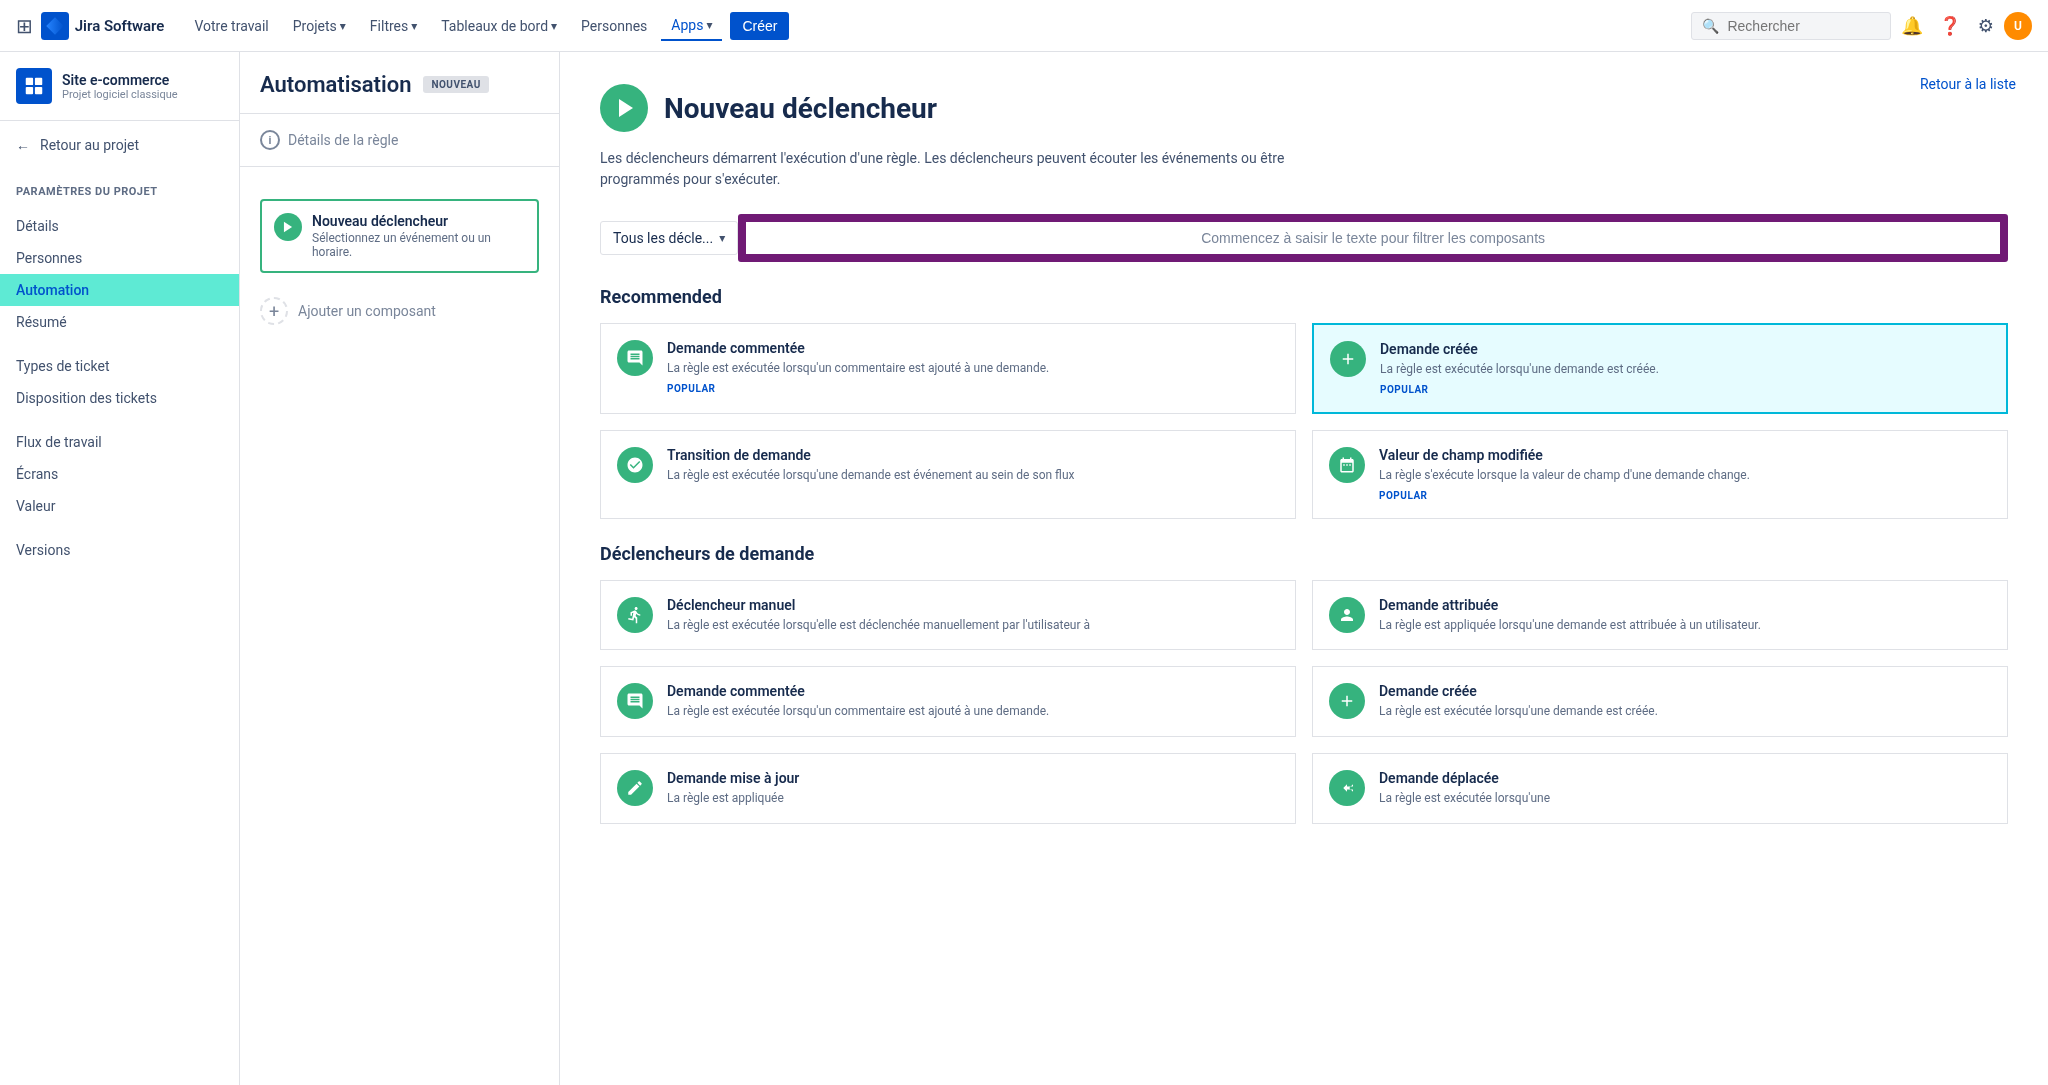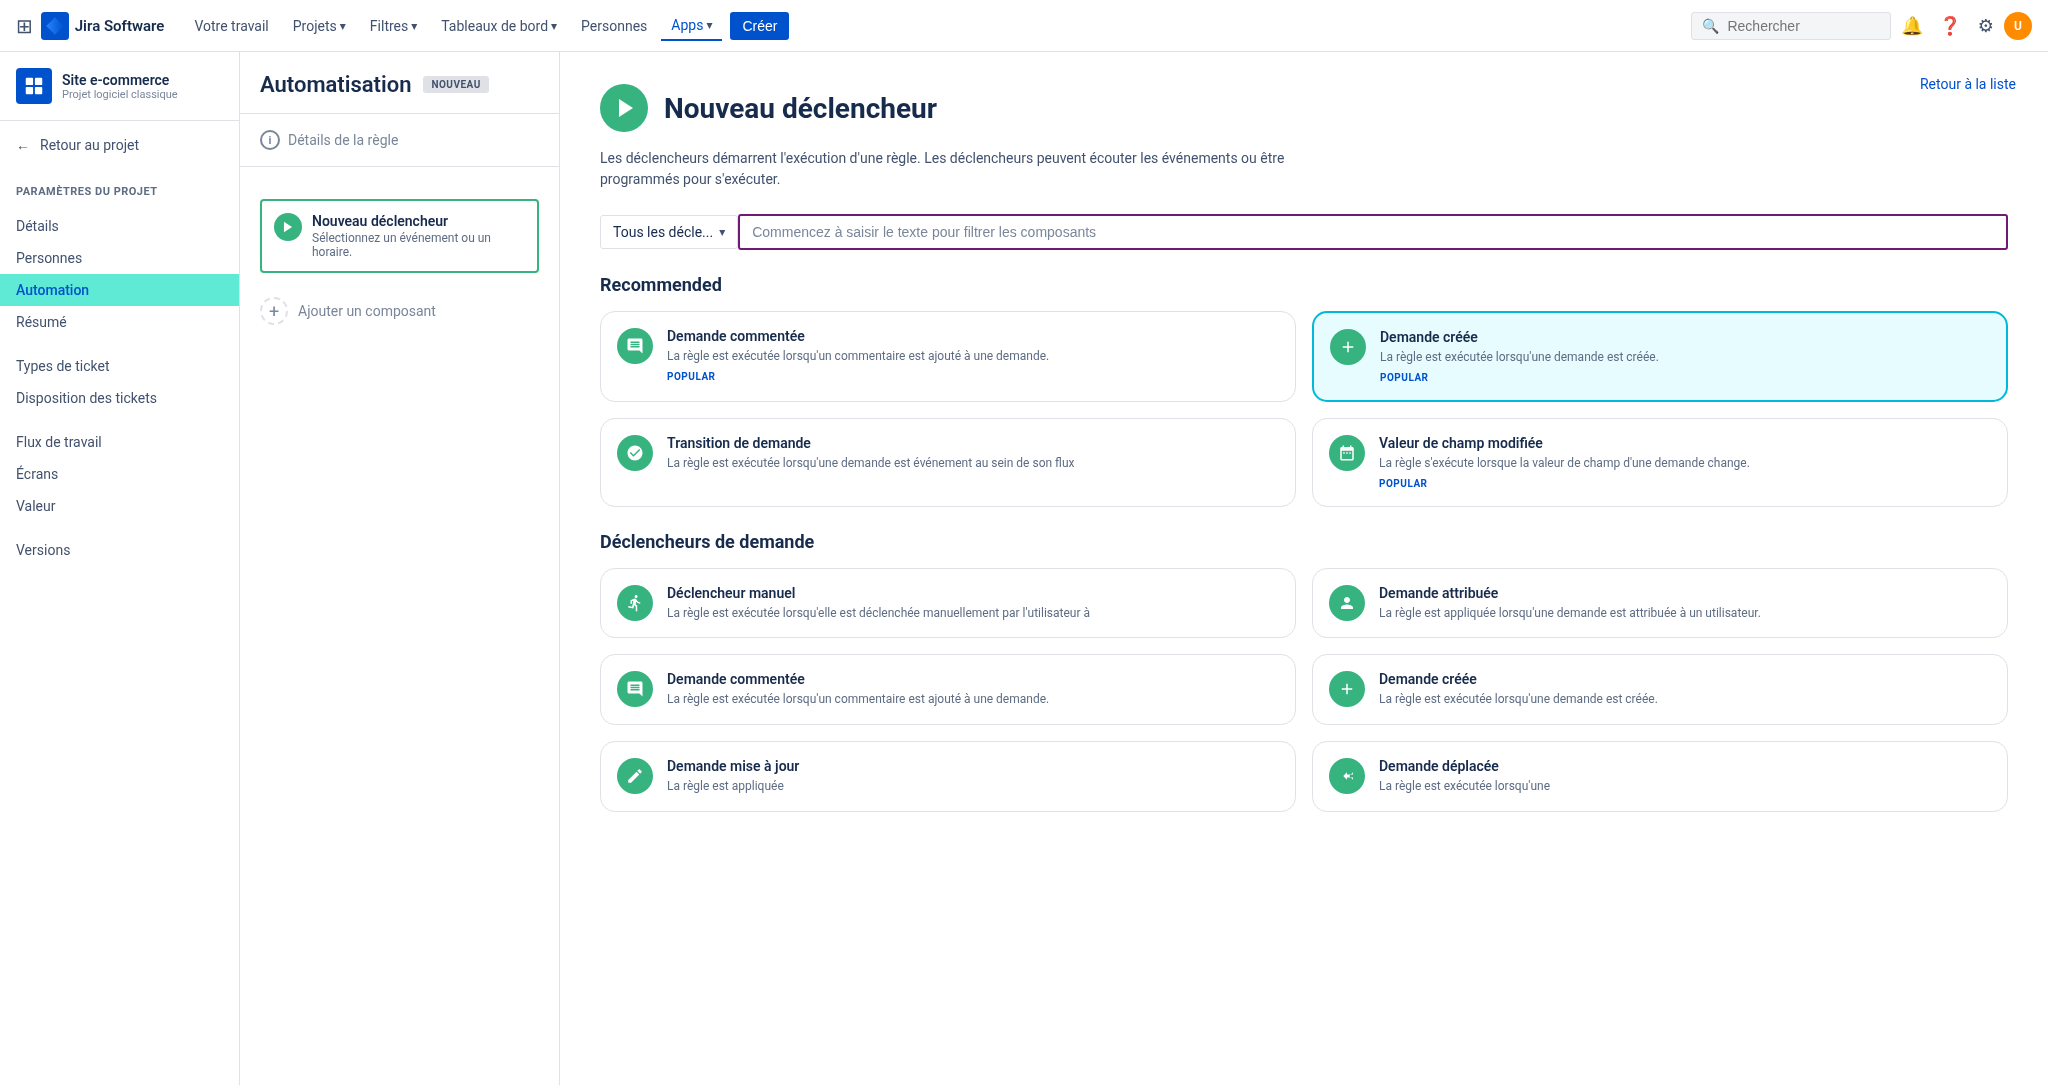--- a/index.html
+++ b/index.html
@@ -100,33 +100,33 @@
     .trigger-description { font-size: 14px; color: #42526E; margin-bottom: 24px; line-height: 1.5; max-width: 700px; }
 
     
     .filter-bar { display: flex; align-items: center; margin-bottom: 24px; }
     .dropdown-select {
       display: flex; align-items: center; gap: 6px; padding: 8px 12px;
       border: 1px solid #DFE1E6; border-radius: 3px; background: #fff; cursor: pointer;
       font-size: 14px; color: #172B4D; white-space: nowrap;
     }
     .filter-input {
-      flex: 1; padding: 8px 12px; border: 2px solid #701a75; border-radius: 3px;
-      font-size: 14px; color: #172B4D; outline: none;
+      flex: 1; padding: 8px 20px; border: 8px solid #701a75; border-radius: 3px;
+      font-size: 14px; color: #172B4D; outline: none; text-align: center;
     }
     .filter-input::placeholder { color: #7A869A; }
 
     
     .section-title { font-size: 18px; font-weight: 700; color: #172B4D; margin-bottom: 16px; }
 
     .cards-grid { display: grid; grid-template-columns: 1fr 1fr; gap: 16px; margin-bottom: 24px; }
 
     .trigger-card {
       display: flex; align-items: flex-start; gap: 14px; padding: 16px;
-      border: 1px solid #DFE1E6; border-radius: 15px; cursor: pointer;
+      border: 1px solid #DFE1E6; border-radius: 0; cursor: pointer;
     }
     .trigger-card.selected { border: 2px solid #00B8D9; background: #E6FCFF; }
     .trigger-card .card-icon { width: 36px; height: 36px; min-width: 36px; border-radius: 50%; background: #36B37E; display: flex; align-items: center; justify-content: center; }
     .trigger-card .card-icon svg { width: 18px; height: 18px; fill: #fff; }
     .trigger-card .card-title { font-size: 14px; font-weight: 600; color: #172B4D; margin-bottom: 4px; }
     .trigger-card .card-desc { font-size: 12px; color: #5E6C84; line-height: 1.4; }
     .popular-badge { display: inline-block; font-size: 10px; font-weight: 700; color: #0052CC; letter-spacing: 0.5px; text-transform: uppercase; margin-top: 6px; }
 
     .chevron-down { font-size: 12px; color: #42526E; }
   </style>

